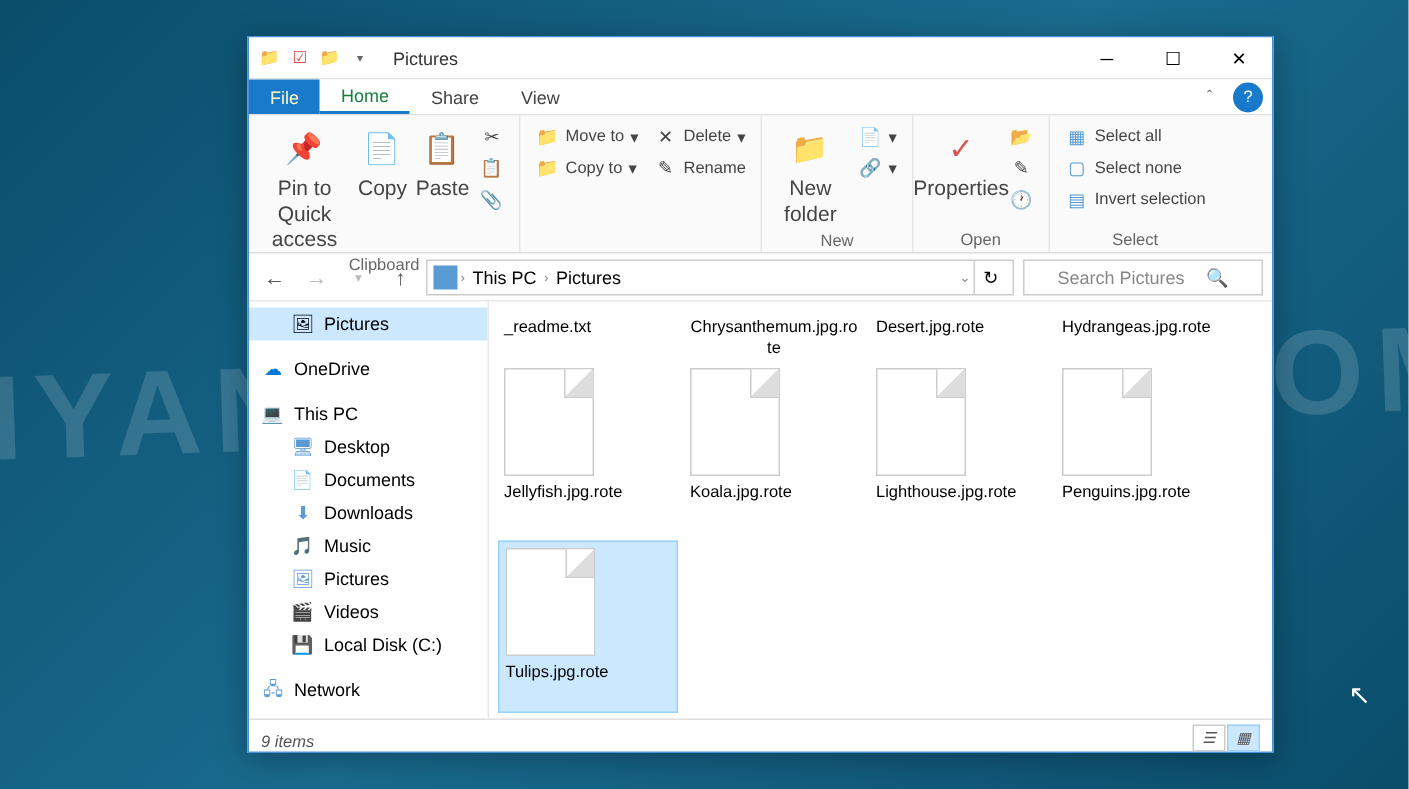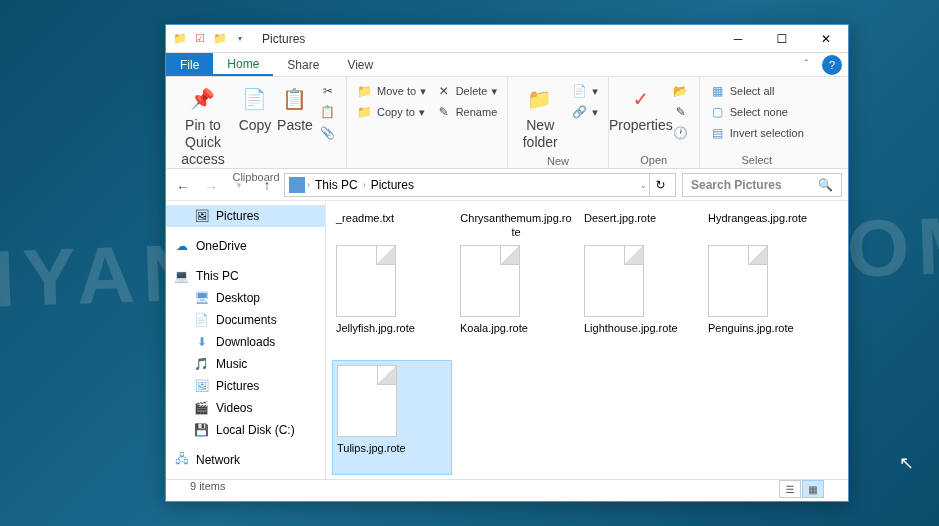--- a/index.html
+++ b/index.html
@@ -35,41 +35,41 @@
     .ribbon-icon-small { width: 16px; height: 16px; display: flex; align-items: center; justify-content: center; font-size: 12px; }
     
     .navbar { height: 32px; display: flex; align-items: center; padding: 0 6px; gap: 6px; border-bottom: 1px solid #e8e8e8; }
     .nav-btn { width: 22px; height: 22px; display: flex; align-items: center; justify-content: center; font-size: 14px; color: #555; cursor: pointer; }
     .nav-btn.disabled { color: #bbb; cursor: default; }
     .breadcrumb-box { flex: 1; height: 24px; border: 1px solid #ccc; display: flex; align-items: center; padding: 0 4px; font-size: 12px; gap: 2px; }
     .bc-item { padding: 0 3px; cursor: pointer; }
     .bc-sep { color: #888; font-size: 9px; }
     .bc-icon { width: 16px; height: 16px; background: #5b9bd5; display: inline-block; }
     .refresh-btn { width: 22px; height: 22px; display: flex; align-items: center; justify-content: center; border-left: 1px solid #ccc; }
-    .search-box { width: 160px; height: 24px; border: 1px solid #ccc; display: flex; align-items: center; padding: 0 8px; font-size: 12px; color: #888; font-weight: bold; }
+    .search-box { width: 160px; height: 24px; border: 1px solid #ccc; display: flex; align-items: center; padding: 0 22px; font-size: 12px; color: #888; }
     .search-box span:first-child { flex: 1; }
     
     .content { flex: 1; display: flex; overflow: hidden; }
     .sidebar { width: 160px; border-right: 1px solid #e8e8e8; overflow-y: auto; padding: 4px 0; position: relative; }
     .sidebar::-webkit-scrollbar { width: 16px; }
     .sidebar::-webkit-scrollbar-thumb { background: #c0c0c0; }
     .tree-item { display: flex; align-items: center; gap: 6px; padding: 3px 8px; font-size: 12px; cursor: pointer; }
     .tree-item.indent1 { padding-left: 28px; }
     .tree-item.selected { background: #cce8ff; }
     .tree-icon { width: 16px; height: 16px; display: flex; align-items: center; justify-content: center; font-size: 12px; }
     
     .files { flex: 1; padding: 6px; display: flex; flex-wrap: wrap; align-content: flex-start; gap: 4px; overflow-y: auto; }
     .file-item { width: 120px; height: 115px; display: flex; flex-direction: column; align-items: flex-start; justify-content: flex-start; padding: 4px; cursor: pointer; }
     .file-item.selected { background: #cce8ff; border: 1px solid #99d1ff; }
     .file-icon { width: 60px; height: 72px; background: #fff; border: 1px solid #ccc; position: relative; margin-bottom: 4px; }
     .file-icon::before { content: ''; position: absolute; top: 0; right: 0; width: 18px; height: 18px; background: linear-gradient(135deg, #fff 49%, #ddd 50%); border-left: 1px solid #ccc; border-bottom: 1px solid #ccc; }
     .file-name { font-size: 11px; text-align: center; line-height: 1.3; word-break: break-word; }
     .file-item.partial-top { height: 30px; overflow: hidden; }
     
-    .statusbar { height: 22px; border-top: 1px solid #e0e0e0; display: flex; align-items: flex-start; padding: 0 24px; font-size: 11px; color: #555; }
+    .statusbar { height: 22px; border-top: 1px solid #e0e0e0; display: flex; align-items: flex-end; padding: 0 8px; font-size: 11px; color: #555; font-style: italic; }
     .statusbar-spacer { flex: 1; }
     .view-toggle { display: flex; gap: 1px; }
     .view-btn { width: 22px; height: 18px; border: 1px solid #ccc; display: flex; align-items: center; justify-content: center; font-size: 10px; cursor: pointer; }
     .view-btn.active { background: #cce8ff; border-color: #99d1ff; }
     
     .cursor { position: absolute; right: 25px; bottom: 52px; font-size: 18px; color: #fff; z-index: 3; }
   </style>
 </head>
 <body>
 

